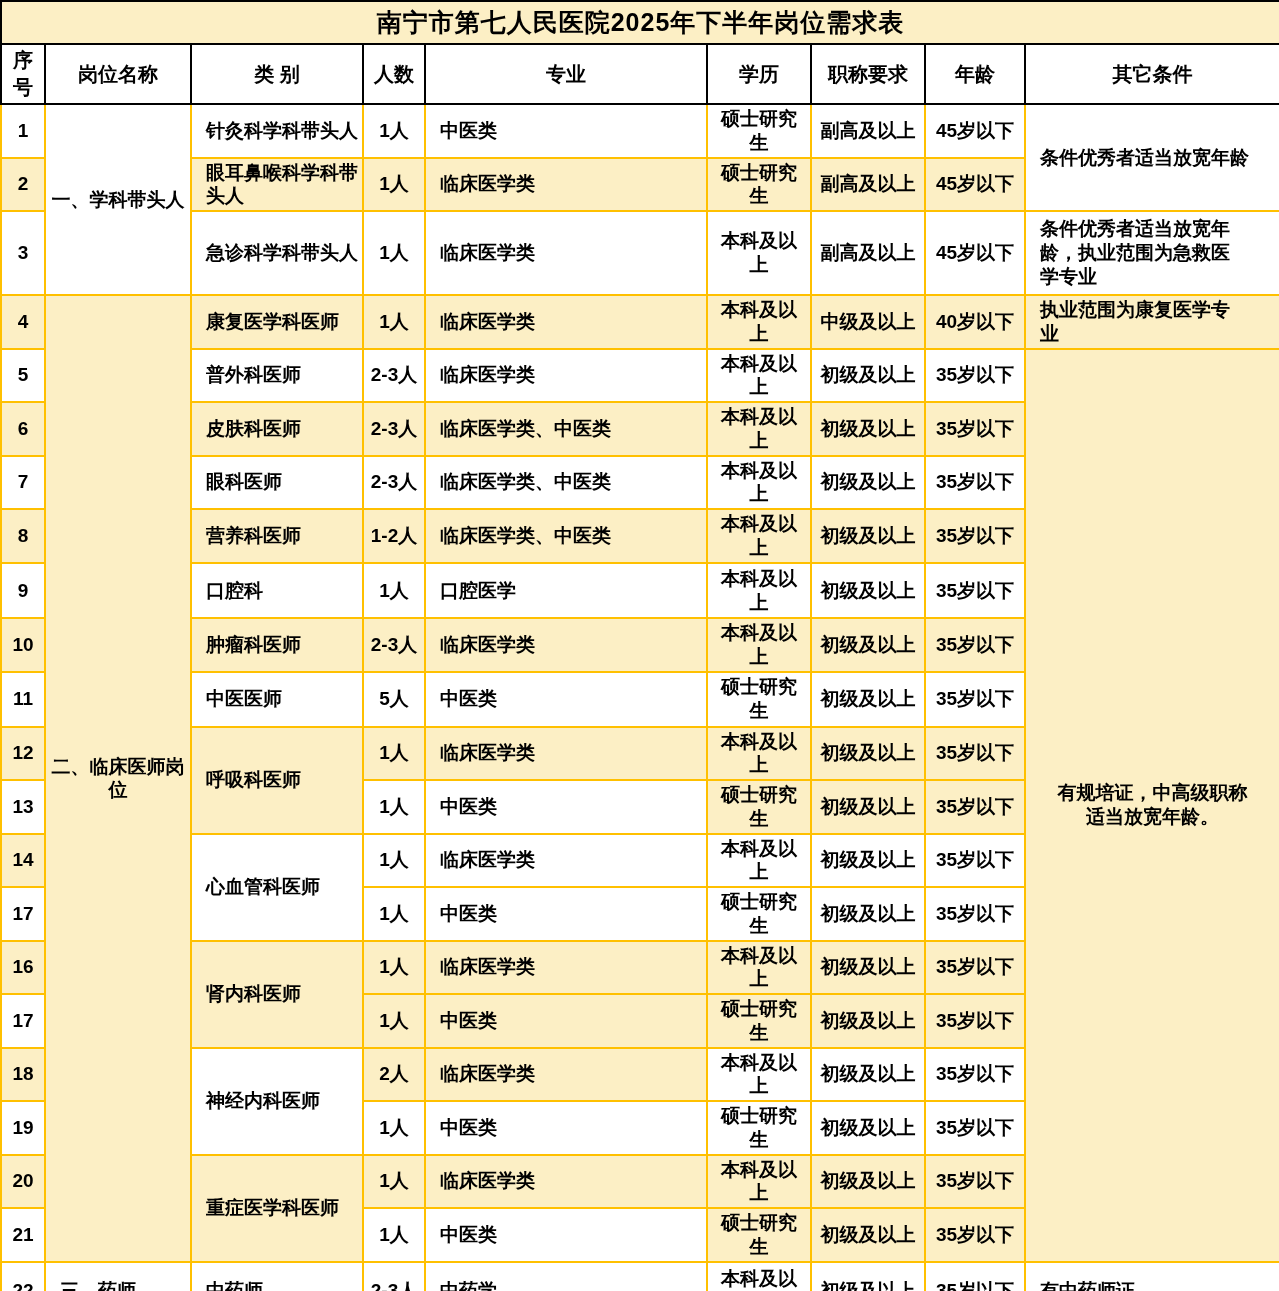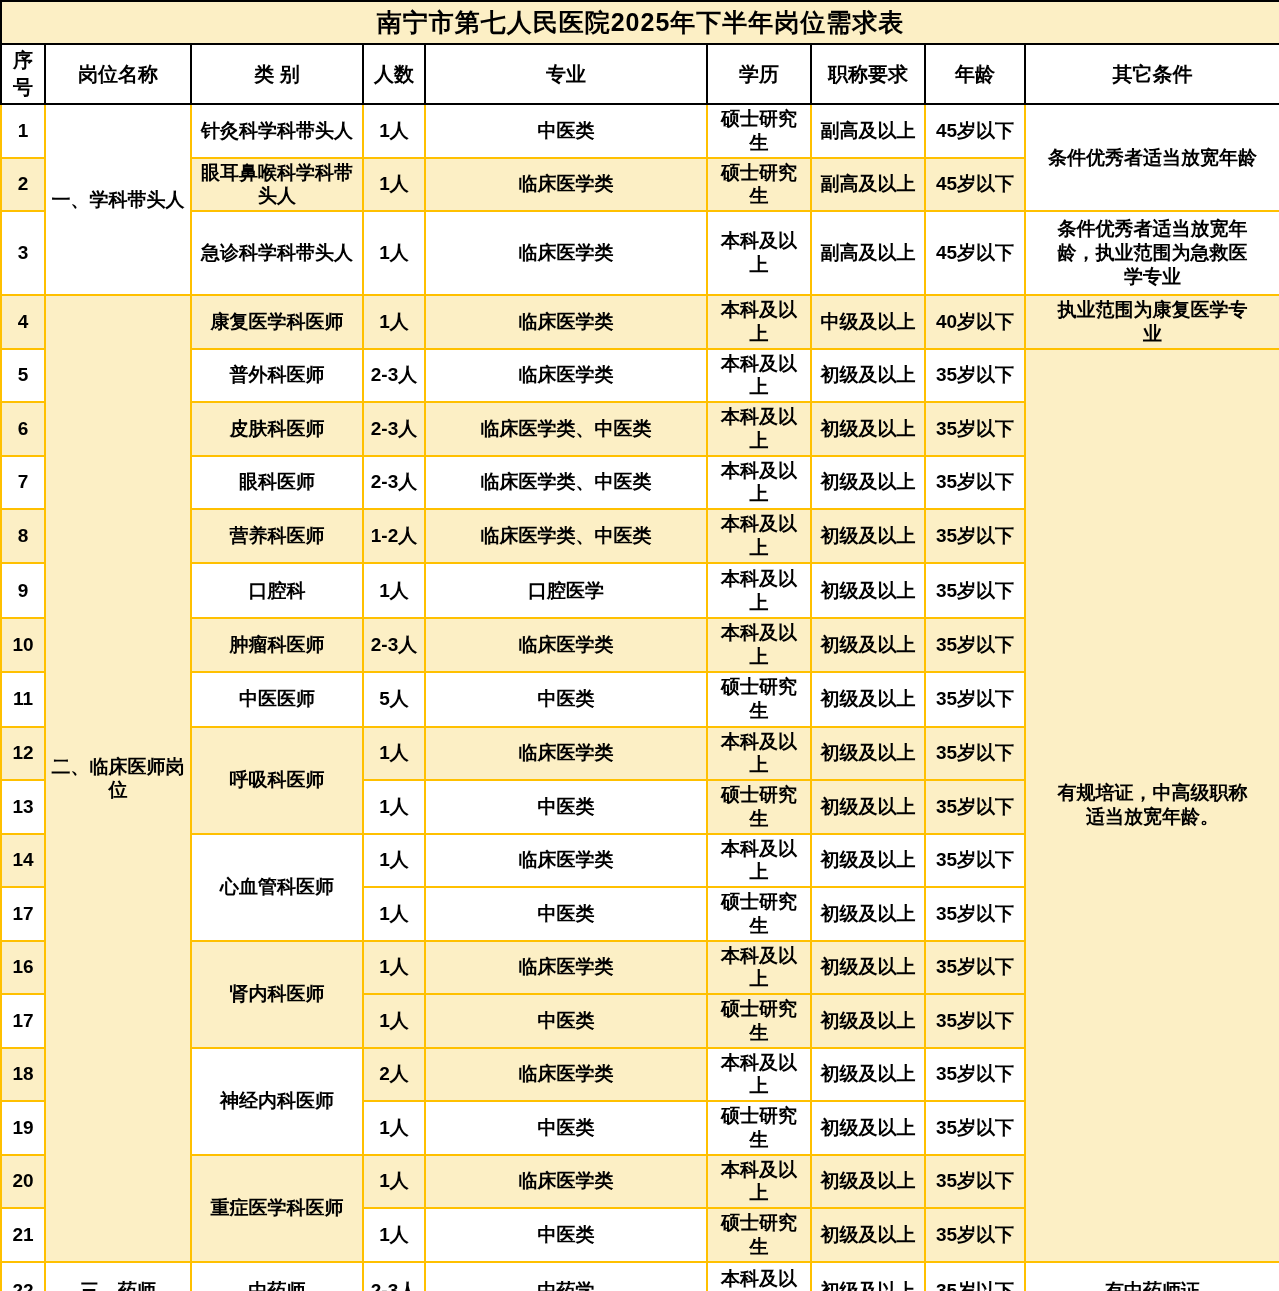--- a/index.html
+++ b/index.html
@@ -16,21 +16,21 @@
   th{
     background:var(--white);border:2px solid var(--ink);
     font-size:20px;text-align:center;vertical-align:middle;padding:2px;
   }
   tbody td{
     border:2px solid var(--gold);font-size:19px;line-height:1.25;
     vertical-align:middle;padding:2px 4px;white-space:pre-line;
   }
   .bg-w{background:var(--white);}
   .bg-c{background:var(--cream);}
-  .al-l{text-align:center;padding-left:4px;}
+  .al-l{text-align:left;padding-left:14px;}
   .al-c{text-align:center;}
   .va-t{vertical-align:top;}
 </style>
 </head>
 <body>
 
 <table id="job-table">
   <colgroup>
       <col style="width: 44px;">
       <col style="width: 146px;">

